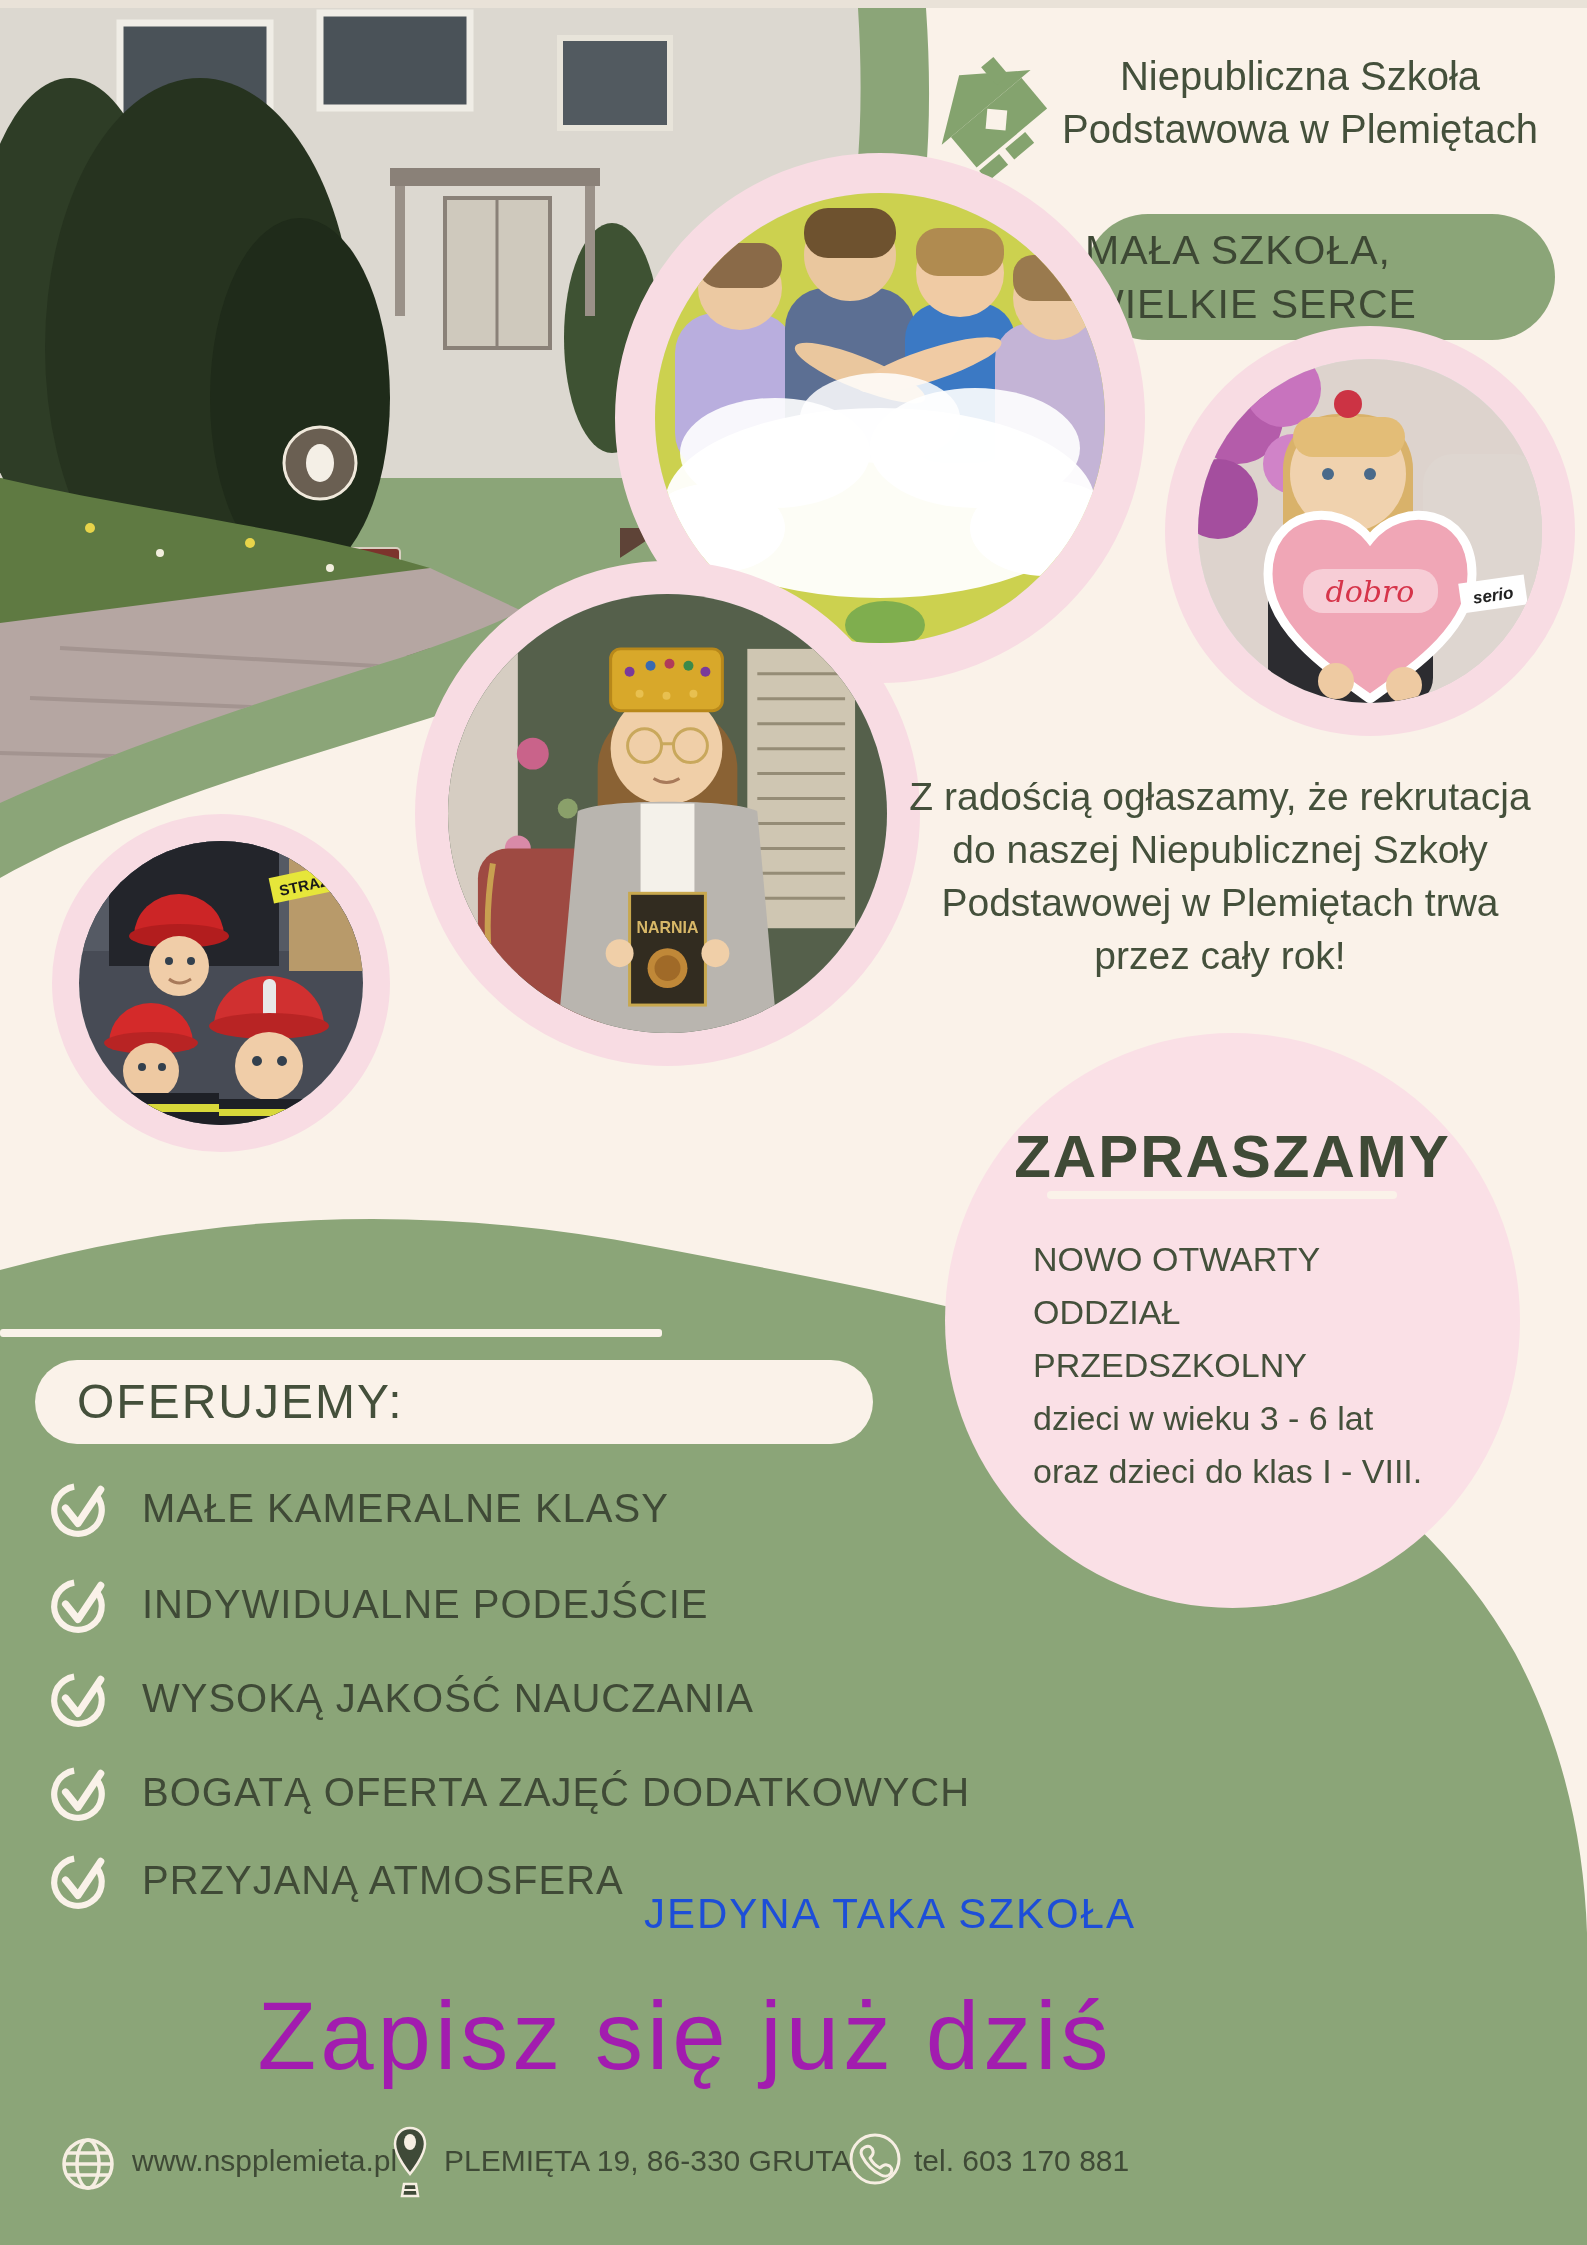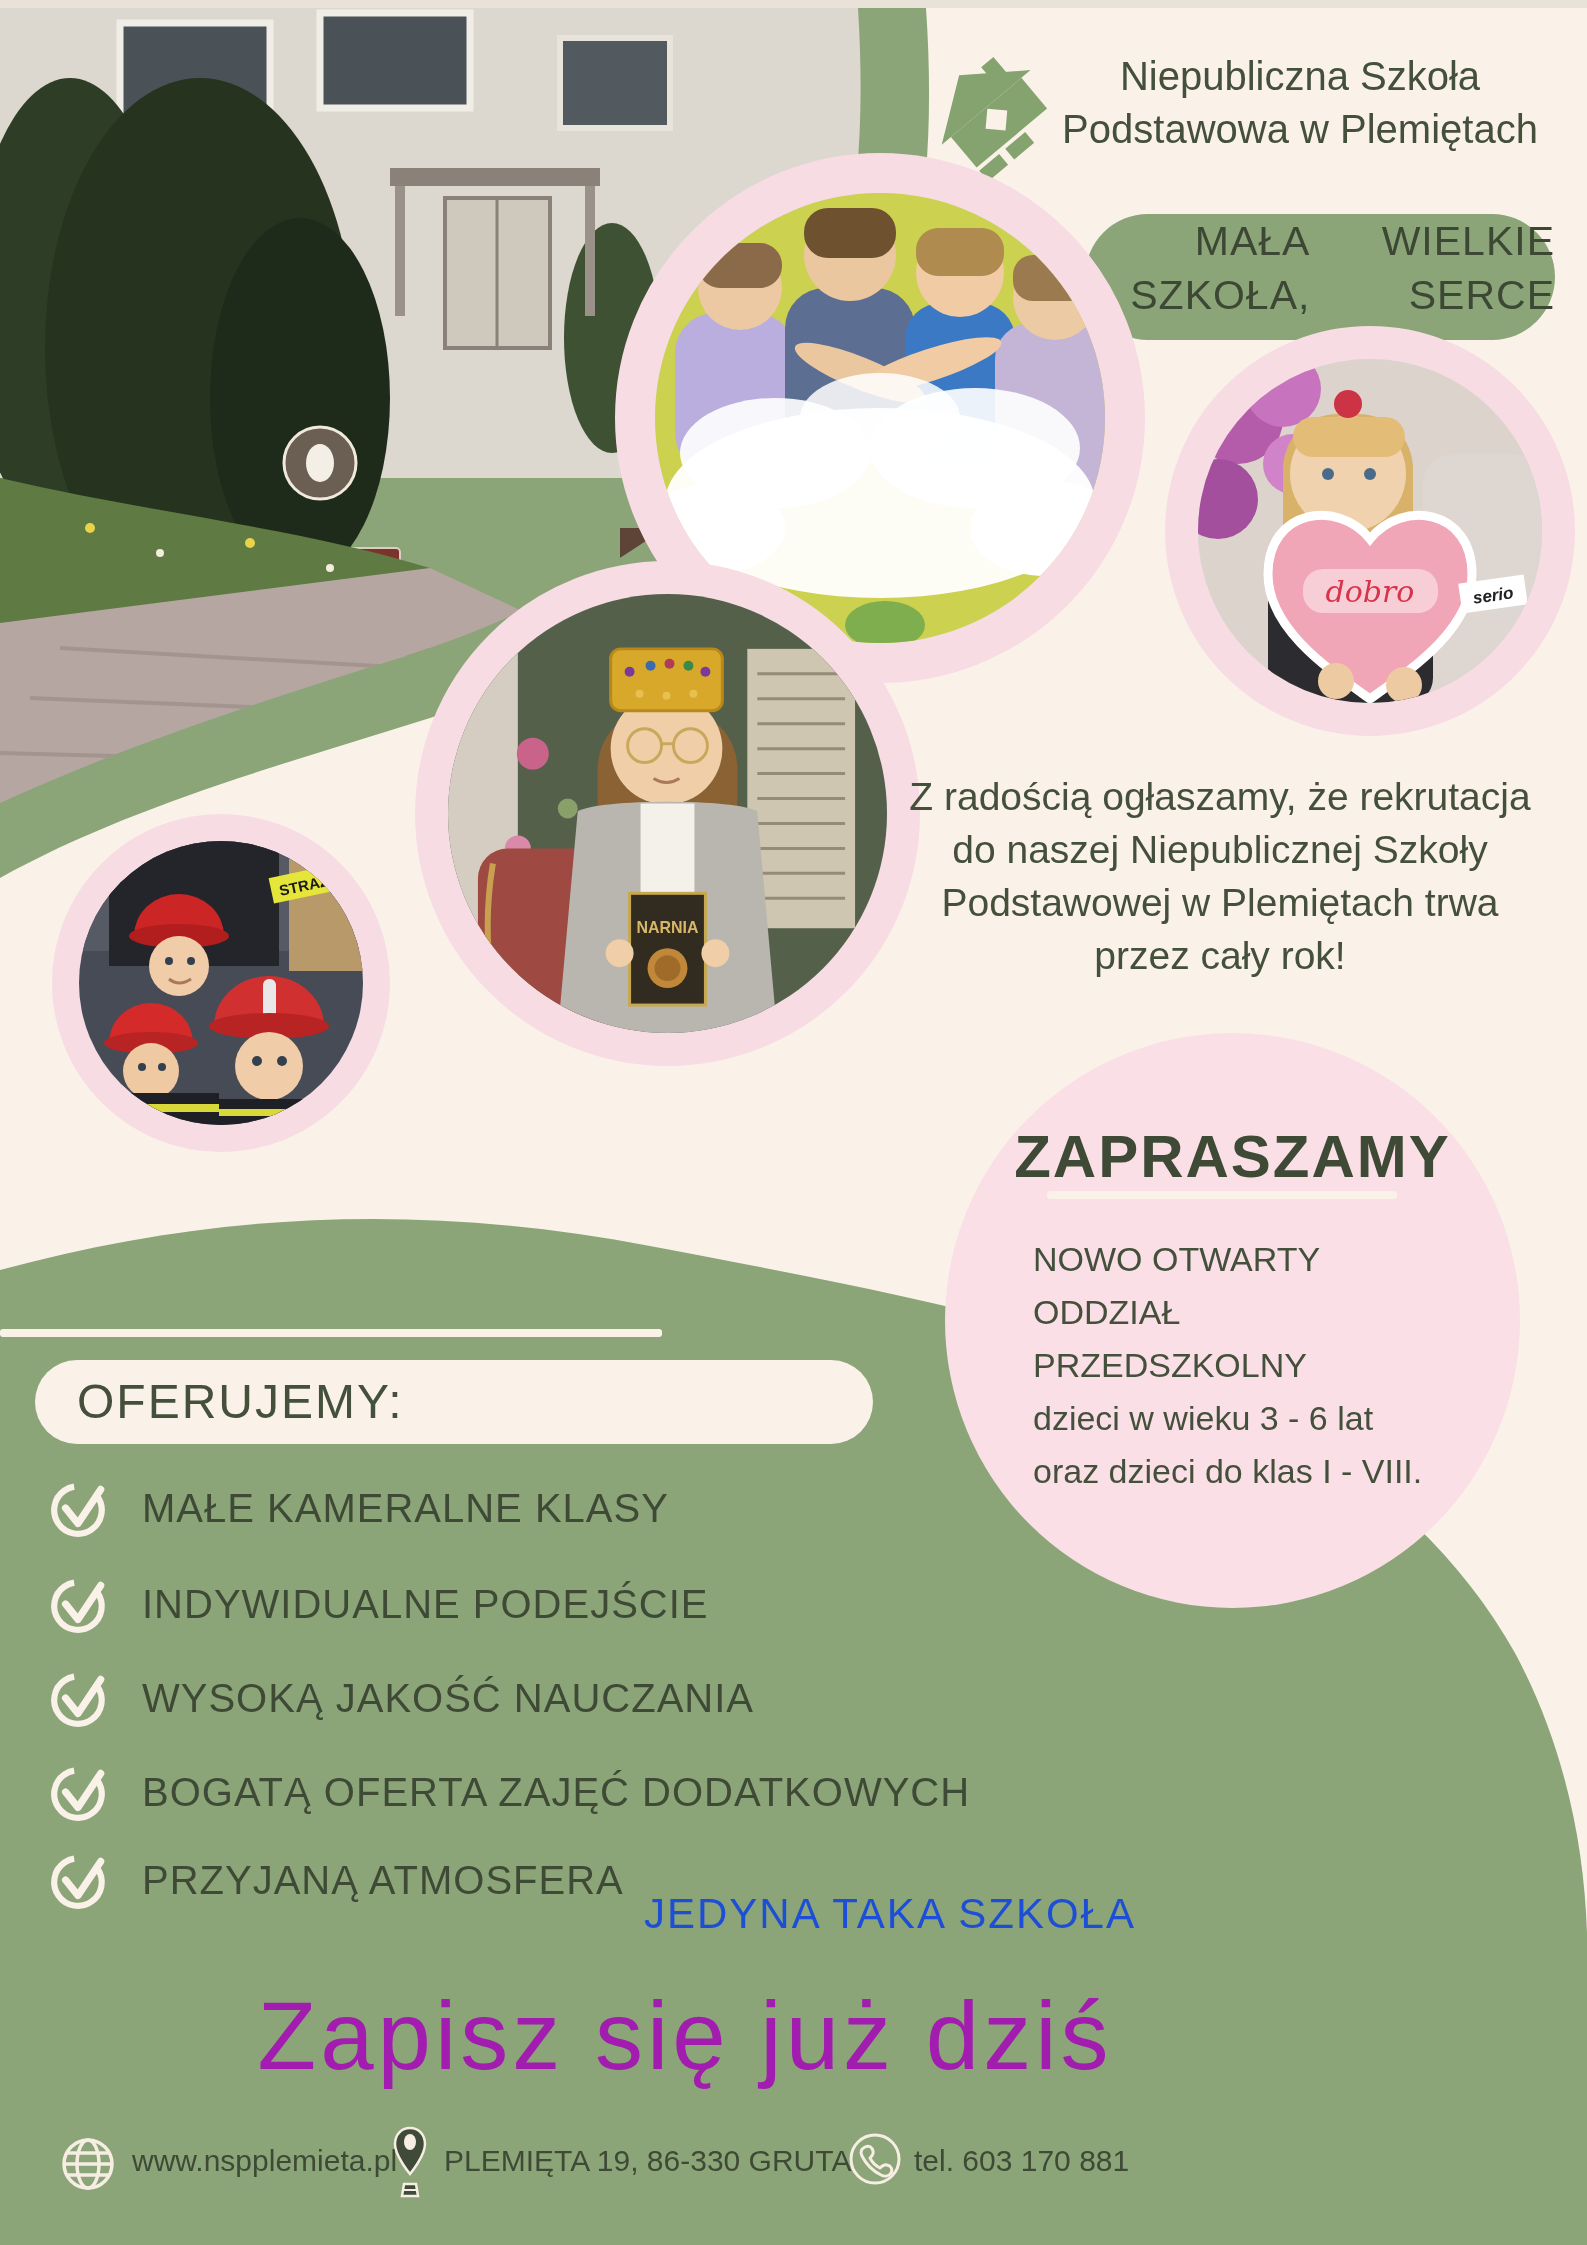--- a/index.html
+++ b/index.html
@@ -17,22 +17,22 @@
     border:33px solid #f8dce3;box-sizing:border-box;background:#ddd;
   }
   .photo-circle svg{width:100%;height:100%;}
   
   .school-title{
     left:1060px;top:42px;width:480px;text-align:center;
     font-size:40px;line-height:53px;color:#44503b;
   }
   .badge{
     left:1085px;top:206px;width:470px;height:126px;border-radius:64px;
-    background:#8ba578;display:flex;justify-content:center;
-    text-align:right;font-size:41px;line-height:54px;color:#3d4834;letter-spacing:1px;
+    background:#8ba578;display:flex;flex-direction:column;justify-content:center;
+    text-align:left;font-size:41px;line-height:54px;color:#3d4834;letter-spacing:1px;
   }
   .announcement{
     left:850px;top:762px;width:740px;text-align:center;
     font-size:39px;line-height:53px;color:#44503b;
   }
   
   .invite-circle{
     left:945px;top:1025px;width:575px;height:575px;border-radius:50%;
     background:#fae0e6;
   }

